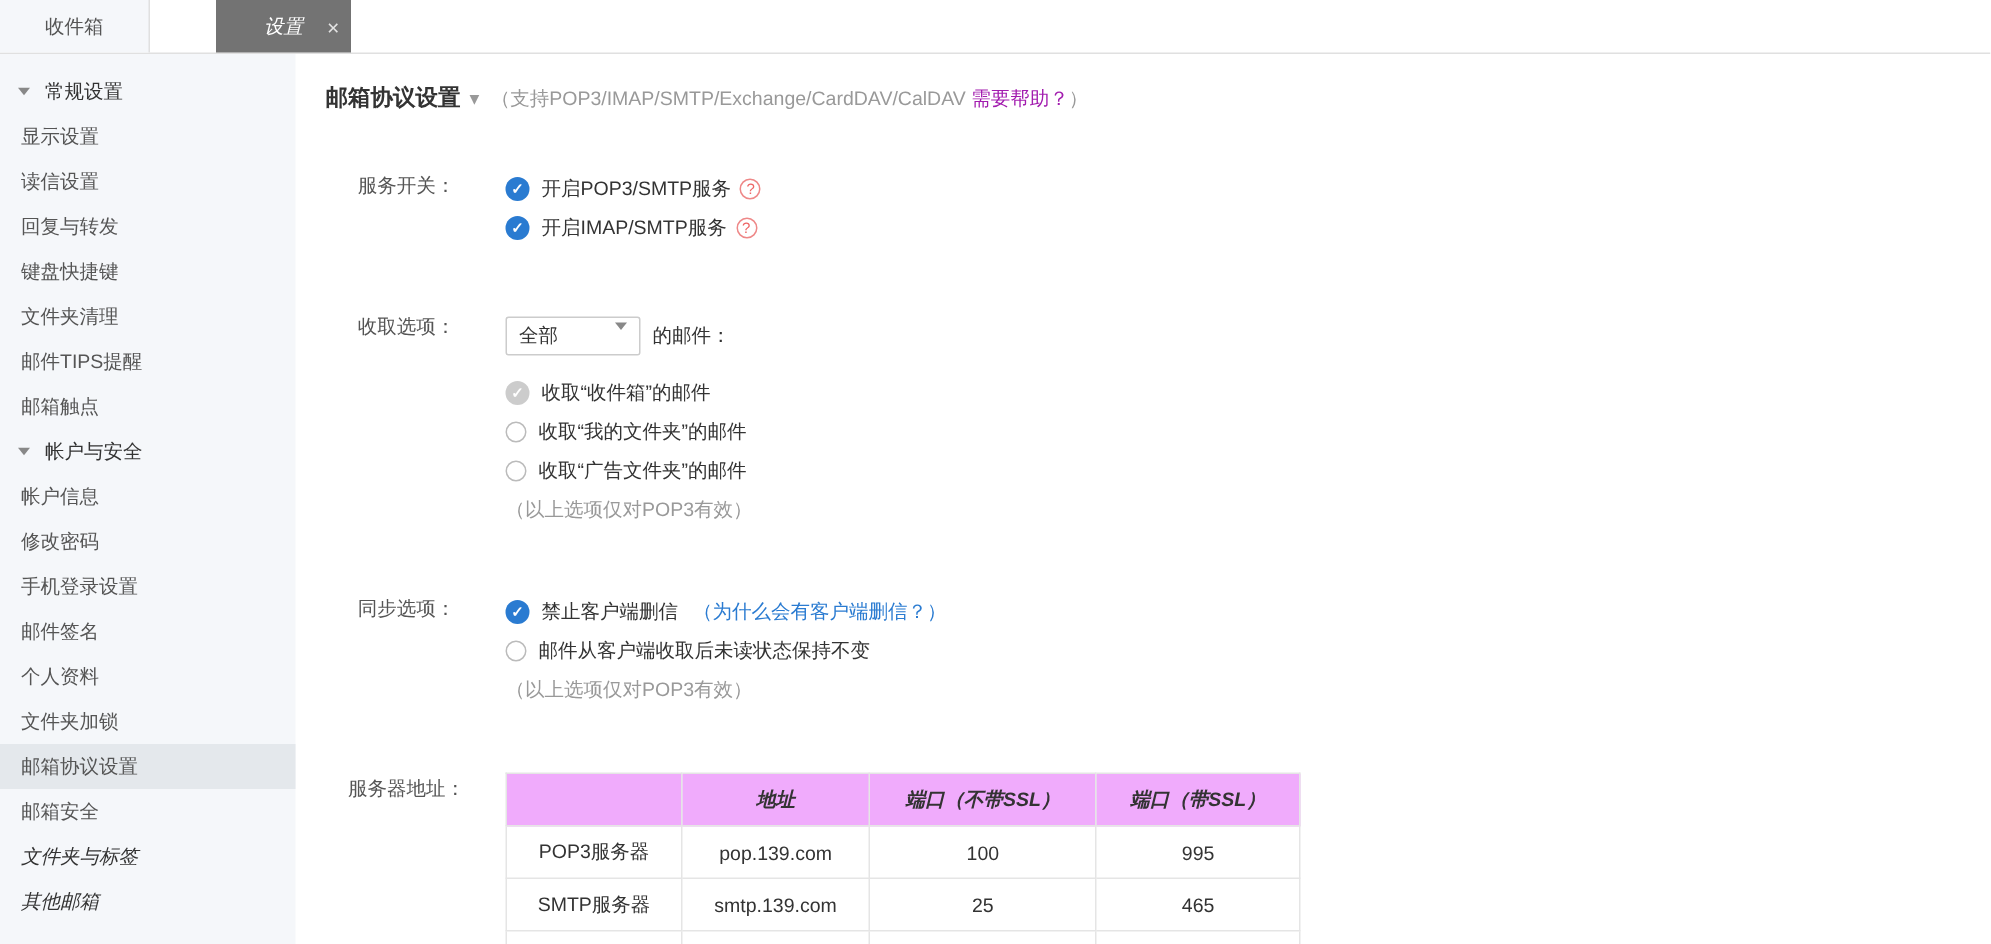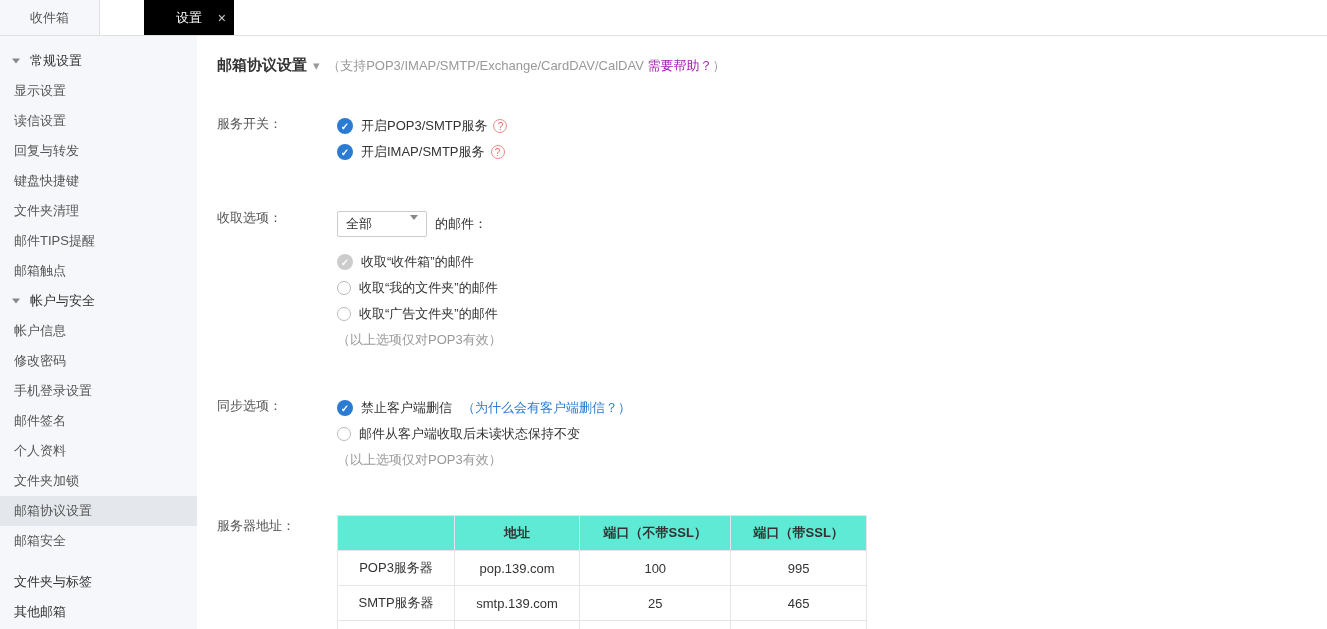--- a/index.html
+++ b/index.html
@@ -1,50 +1,50 @@
 <!DOCTYPE html>
 <html><head>
 <meta charset="utf-8">
 <style>
 * { margin: 0; padding: 0; box-sizing: border-box; }
 body { font-family: "Microsoft YaHei", Arial, sans-serif; font-size: 13px; color: #333; background: #fff; width: 1327px; }
 .tabs { display: flex; height: 36px; border-bottom: 1px solid #e0e0e0; gap: 44px; }
 .tab { padding: 0 30px; line-height: 36px; text-align: center; cursor: pointer; position: relative; min-width: 90px; }
 .tab-inactive { background: #f5f7fa; color: #555; border-right: 1px solid #e0e0e0; }
-.tab-active { background: #000000; color: #fff; }
+.tab-active { background: #737373; color: #fff; font-style: italic; }
 .tab-close { position: absolute; right: 8px; top: 50%; transform: translateY(-50%); font-size: 14px; color: rgba(255,255,255,0.8); cursor: pointer; }
 .container { display: flex; }
 .sidebar { width: 197px; background: #f5f7fa; min-height: 593px; padding-top: 10px; }
 .side-group { padding: 6px 0 6px 30px; color: #333; cursor: pointer; position: relative; }
 .side-group .arrow { position: absolute; left: 12px; top: 50%; transform: translateY(-50%); width: 0; height: 0; border-left: 4px solid transparent; border-right: 4px solid transparent; border-top: 5px solid #888; }
 .side-item { padding: 6px 0 6px 14px; color: #555; cursor: pointer; }
 .side-item.selected { background: #e4e8ec; }
 .side-top { padding: 6px 0 6px 14px; color: #333; cursor: pointer; }
 .main { flex: 1; padding: 20px 0 40px 20px; }
 .page-title-row { display: flex; align-items: center; padding-bottom: 14px; }
 .page-title { font-size: 15px; color: #333; font-weight: bold; }
 .page-sub { color: #999; font-size: 13px; margin-left: 2px; }
 .page-sub .caret { margin: 0 4px; color: #999; }
 .help-link { color: #a21caf; cursor: pointer; }
 .form-row { display: flex; padding: 6px 0; }
-.form-label { width: 120px; text-align: left; color: #555; padding-right: 12px; padding-top: 2px; }
+.form-label { width: 120px; text-align: center; color: #555; padding-right: 12px; padding-top: 2px; }
 .form-content { flex: 1; }
 .opt-line { display: flex; align-items: center; padding: 4px 0; color: #333; }
 .check-circle { width: 16px; height: 16px; border-radius: 50%; background: #2a7bd1; display: inline-flex; align-items: center; justify-content: center; margin-right: 8px; }
 .check-circle::after { content: "✓"; color: #fff; font-size: 10px; font-weight: bold; }
 .check-circle.grey { background: #ccc; }
 .q-icon { width: 14px; height: 14px; border: 1px solid #e88; border-radius: 50%; color: #e66; font-size: 10px; display: inline-flex; align-items: center; justify-content: center; margin-left: 6px; cursor: pointer; }
 .select-box { display: inline-flex; align-items: flex-start; border: 1px solid #ccc; border-radius: 2px; padding: 3px 8px; min-width: 90px; cursor: pointer; margin-right: 8px; justify-content: space-between; }
 .select-box .sel-caret { width: 0; height: 0; border-left: 4px solid transparent; border-right: 4px solid transparent; border-top: 5px solid #888; margin-left: 10px; }
 .radio { width: 14px; height: 14px; border: 1px solid #bbb; border-radius: 50%; margin-right: 8px; display: inline-block; position: relative; }
 .note { color: #999; padding: 4px 0; }
 .inline-link { color: #2a7bd1; cursor: pointer; margin-left: 10px; }
 .server-table { border-collapse: collapse; width: 530px; font-size: 13px; }
 .server-table th, .server-table td { border: 1px solid #e5e5e5; padding: 8px 10px; text-align: center; }
-.server-table th { background: #5eead4; font-weight: bold; color: #333; }
+.server-table th { background: #f0abfc; font-weight: bold; color: #333; font-style: italic; }
 .section-gap { height: 30px; }
 </style>
 </head>
 <body>
 
 <div class="tabs">
   <div class="tab tab-inactive"><span>收件箱</span></div>
   <div class="tab tab-active">
     <span>设置</span>
     <span class="tab-close">×</span>
@@ -67,21 +67,21 @@
     <div id="account-items">
         <div class="side-item">帐户信息</div>
         <div class="side-item">修改密码</div>
         <div class="side-item">手机登录设置</div>
         <div class="side-item">邮件签名</div>
         <div class="side-item">个人资料</div>
         <div class="side-item">文件夹加锁</div>
         <div class="side-item selected">邮箱协议设置</div>
         <div class="side-item">邮箱安全</div>
       </div>
-    <div id="top-items" style="margin-top:11px;">
+    <div id="top-items" style="margin-top:0;font-style:italic;">
         <div class="side-top">文件夹与标签</div>
         <div class="side-top">其他邮箱</div>
       </div>
   </div>
 
   <div class="main">
     <div class="page-title-row">
       <span class="page-title">邮箱协议设置</span>
       <span class="page-sub">
         <span class="caret">▾</span>

